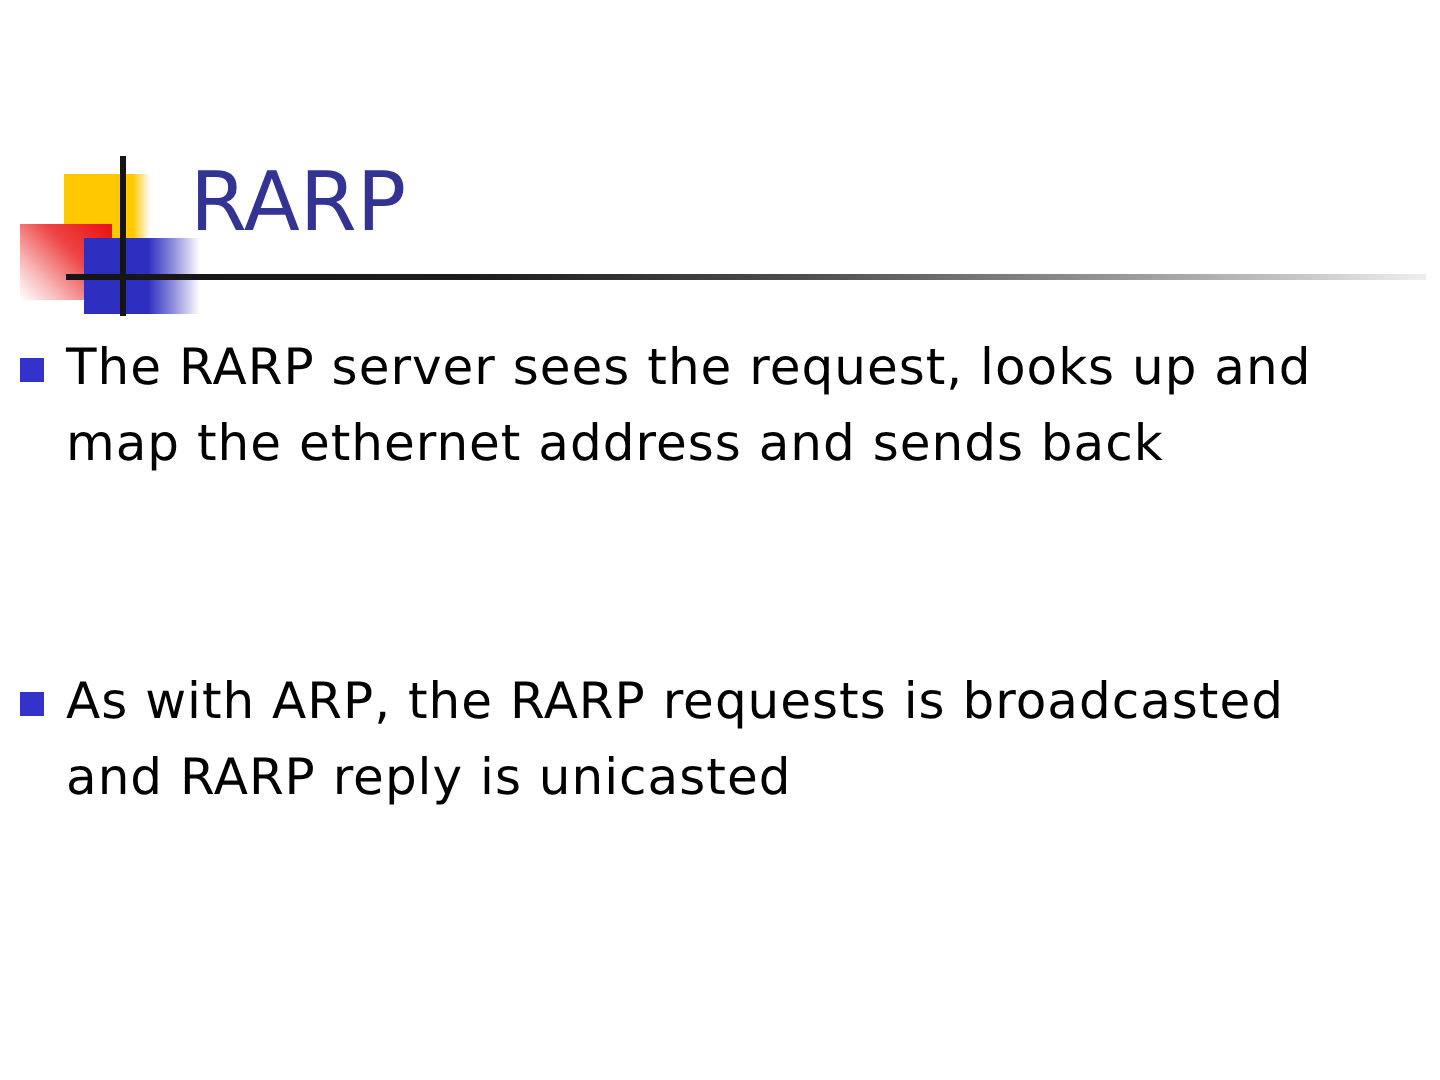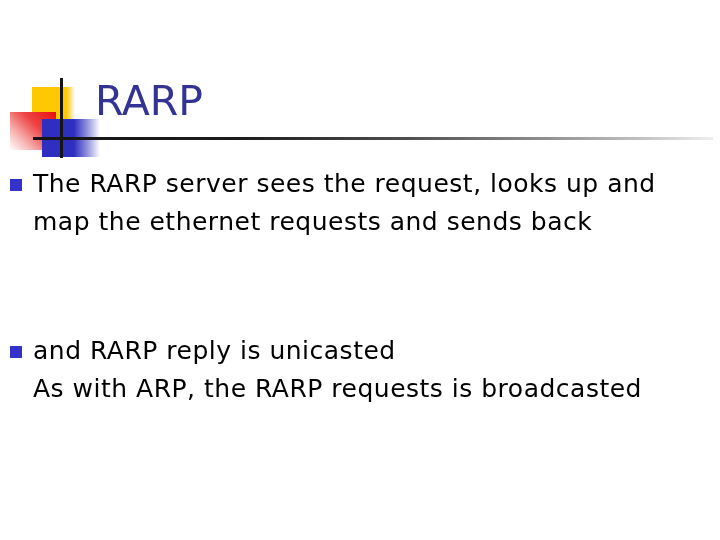--- a/index.html
+++ b/index.html
@@ -104,23 +104,23 @@
     <div class="deco-blue"></div>
     <div class="deco-vline"></div>
     <div class="deco-hrule"></div>
   </div>
 
   <div class="title">RARP</div>
 
   <div class="bullet" id="bullet-1">
     <span class="marker"></span>
     <div class="line">The RARP server sees the request, looks up and</div>
-    <div class="line">map the ethernet requests and sends back</div>
+    <div class="line">map the ethernet address and sends back</div>
   </div>
 
   <div class="bullet" id="bullet-2">
     <span class="marker"></span>
+    <div class="line">As with ARP, the RARP requests is broadcasted</div>
     <div class="line">and RARP reply is unicasted</div>
-    <div class="line">As with ARP, the RARP requests is broadcasted</div>
   </div>
 
 
 </div>
 
 </body></html>

